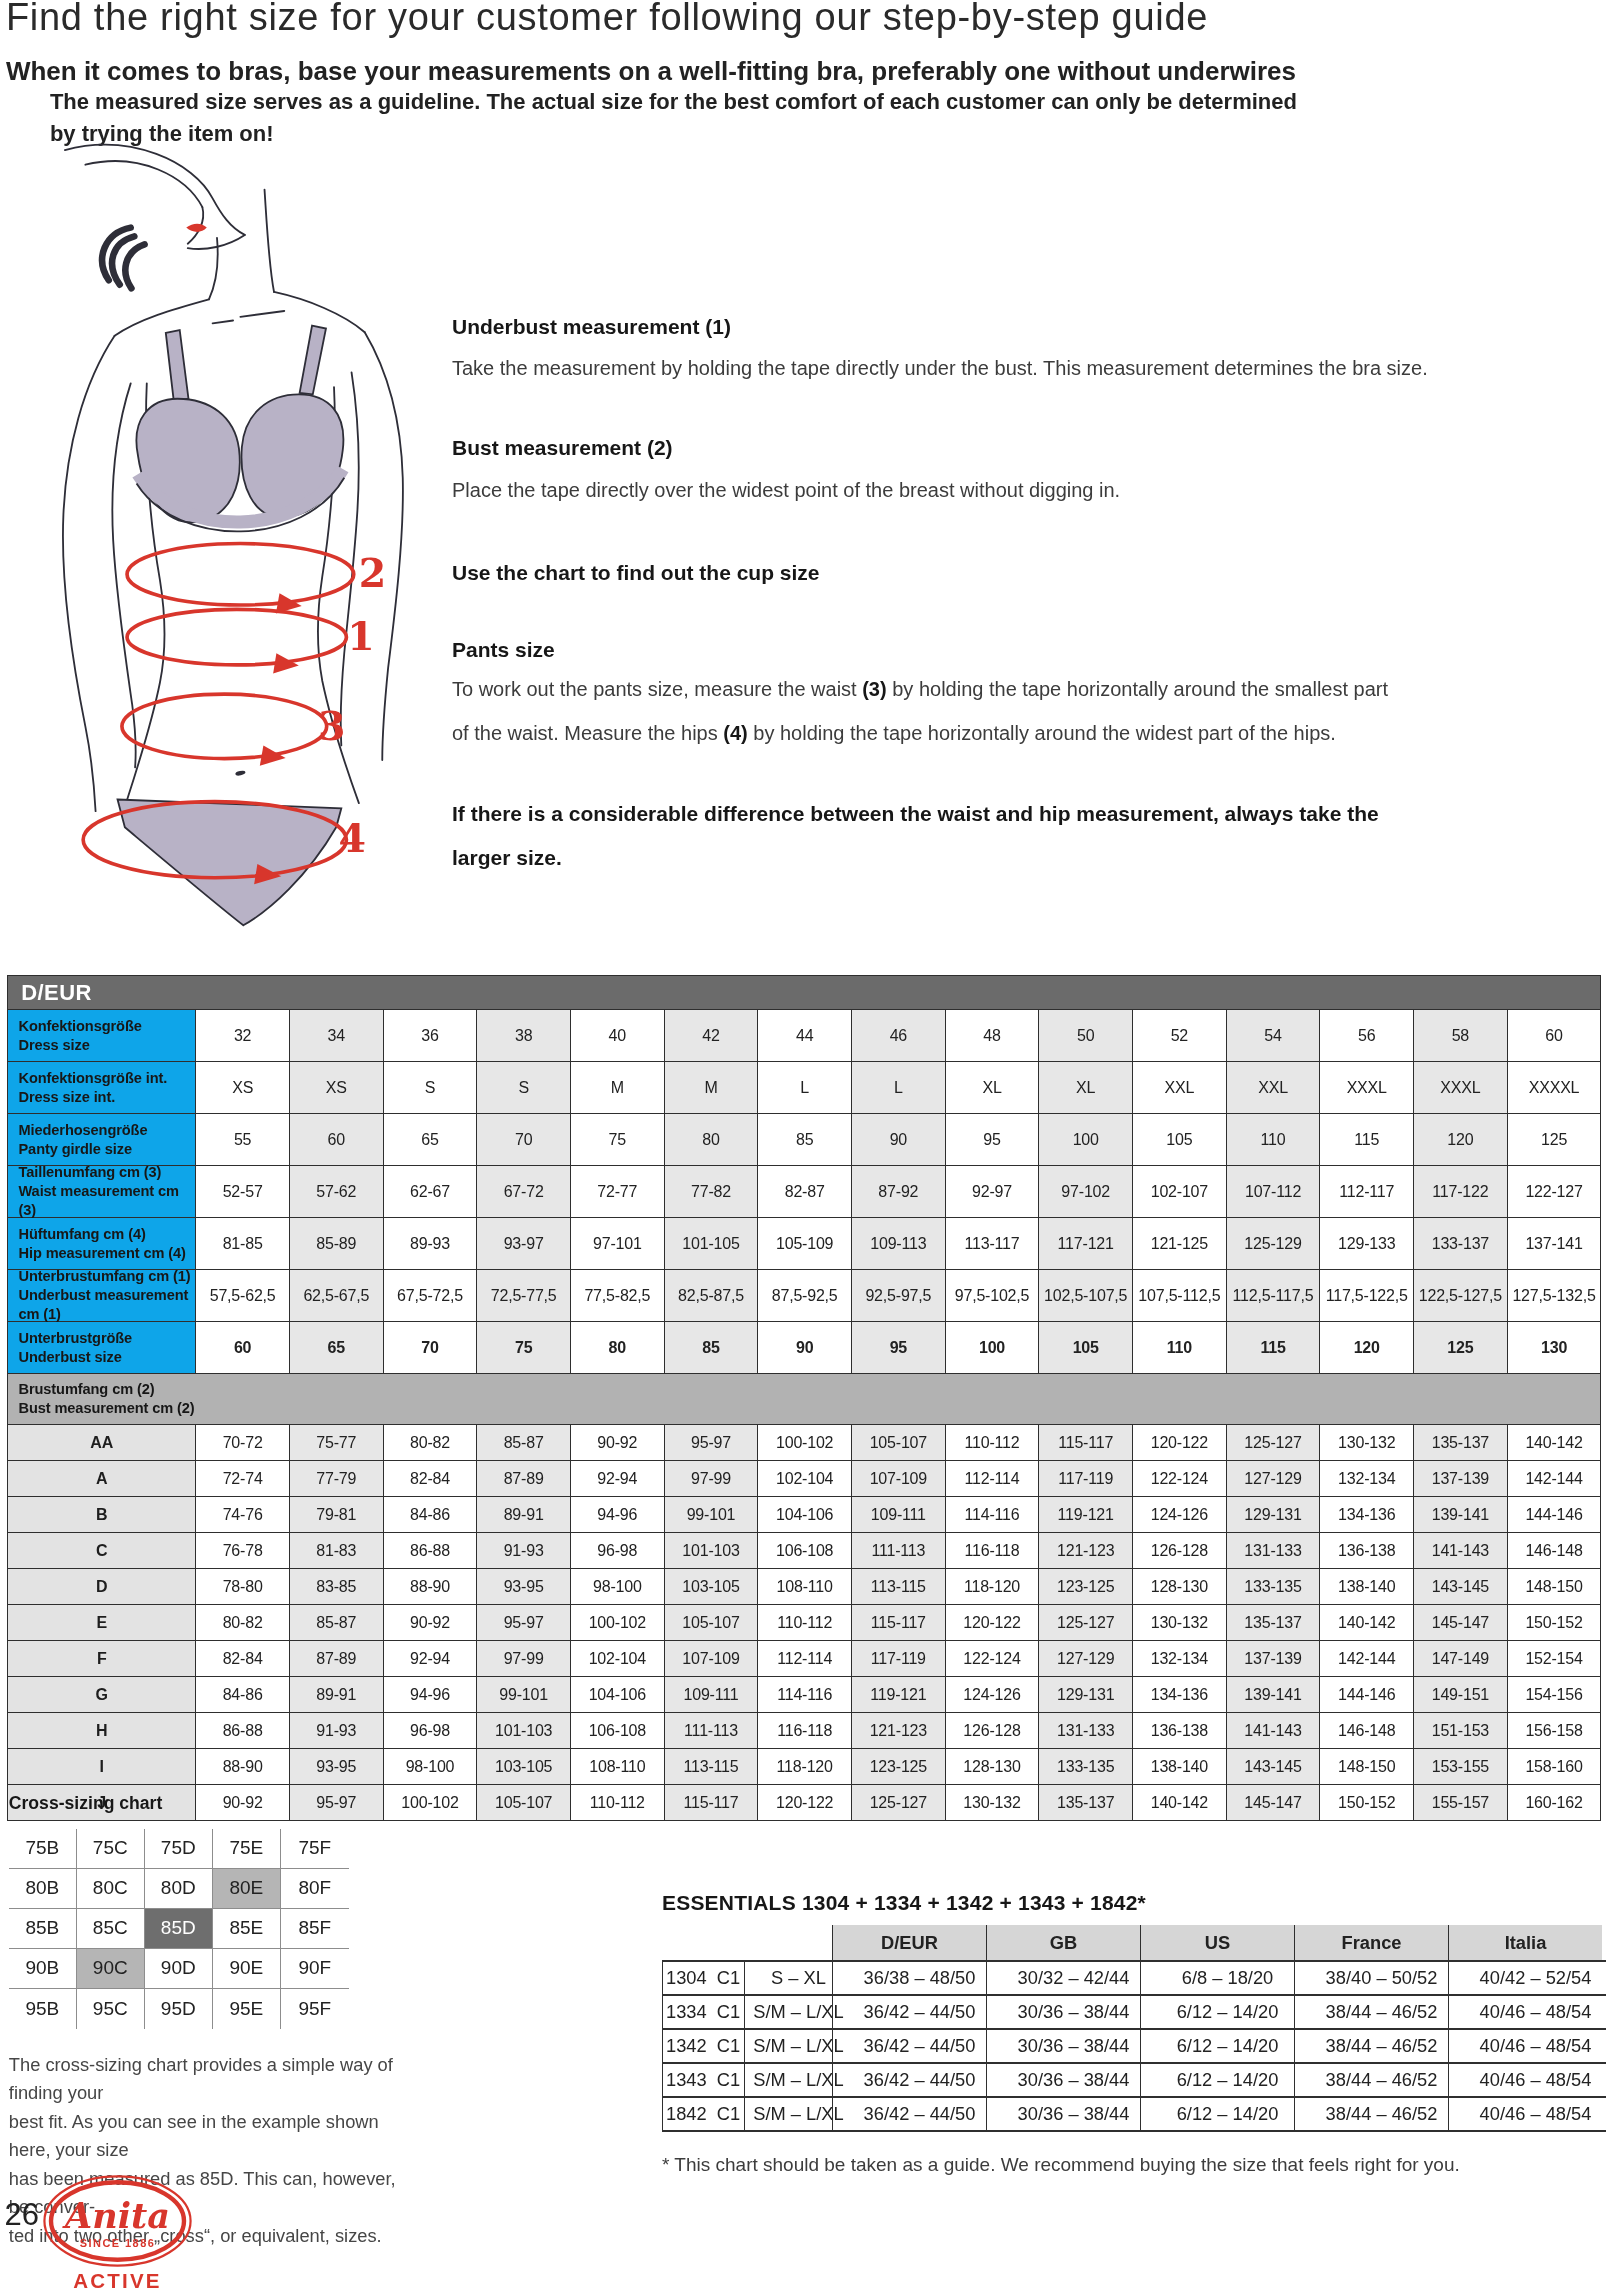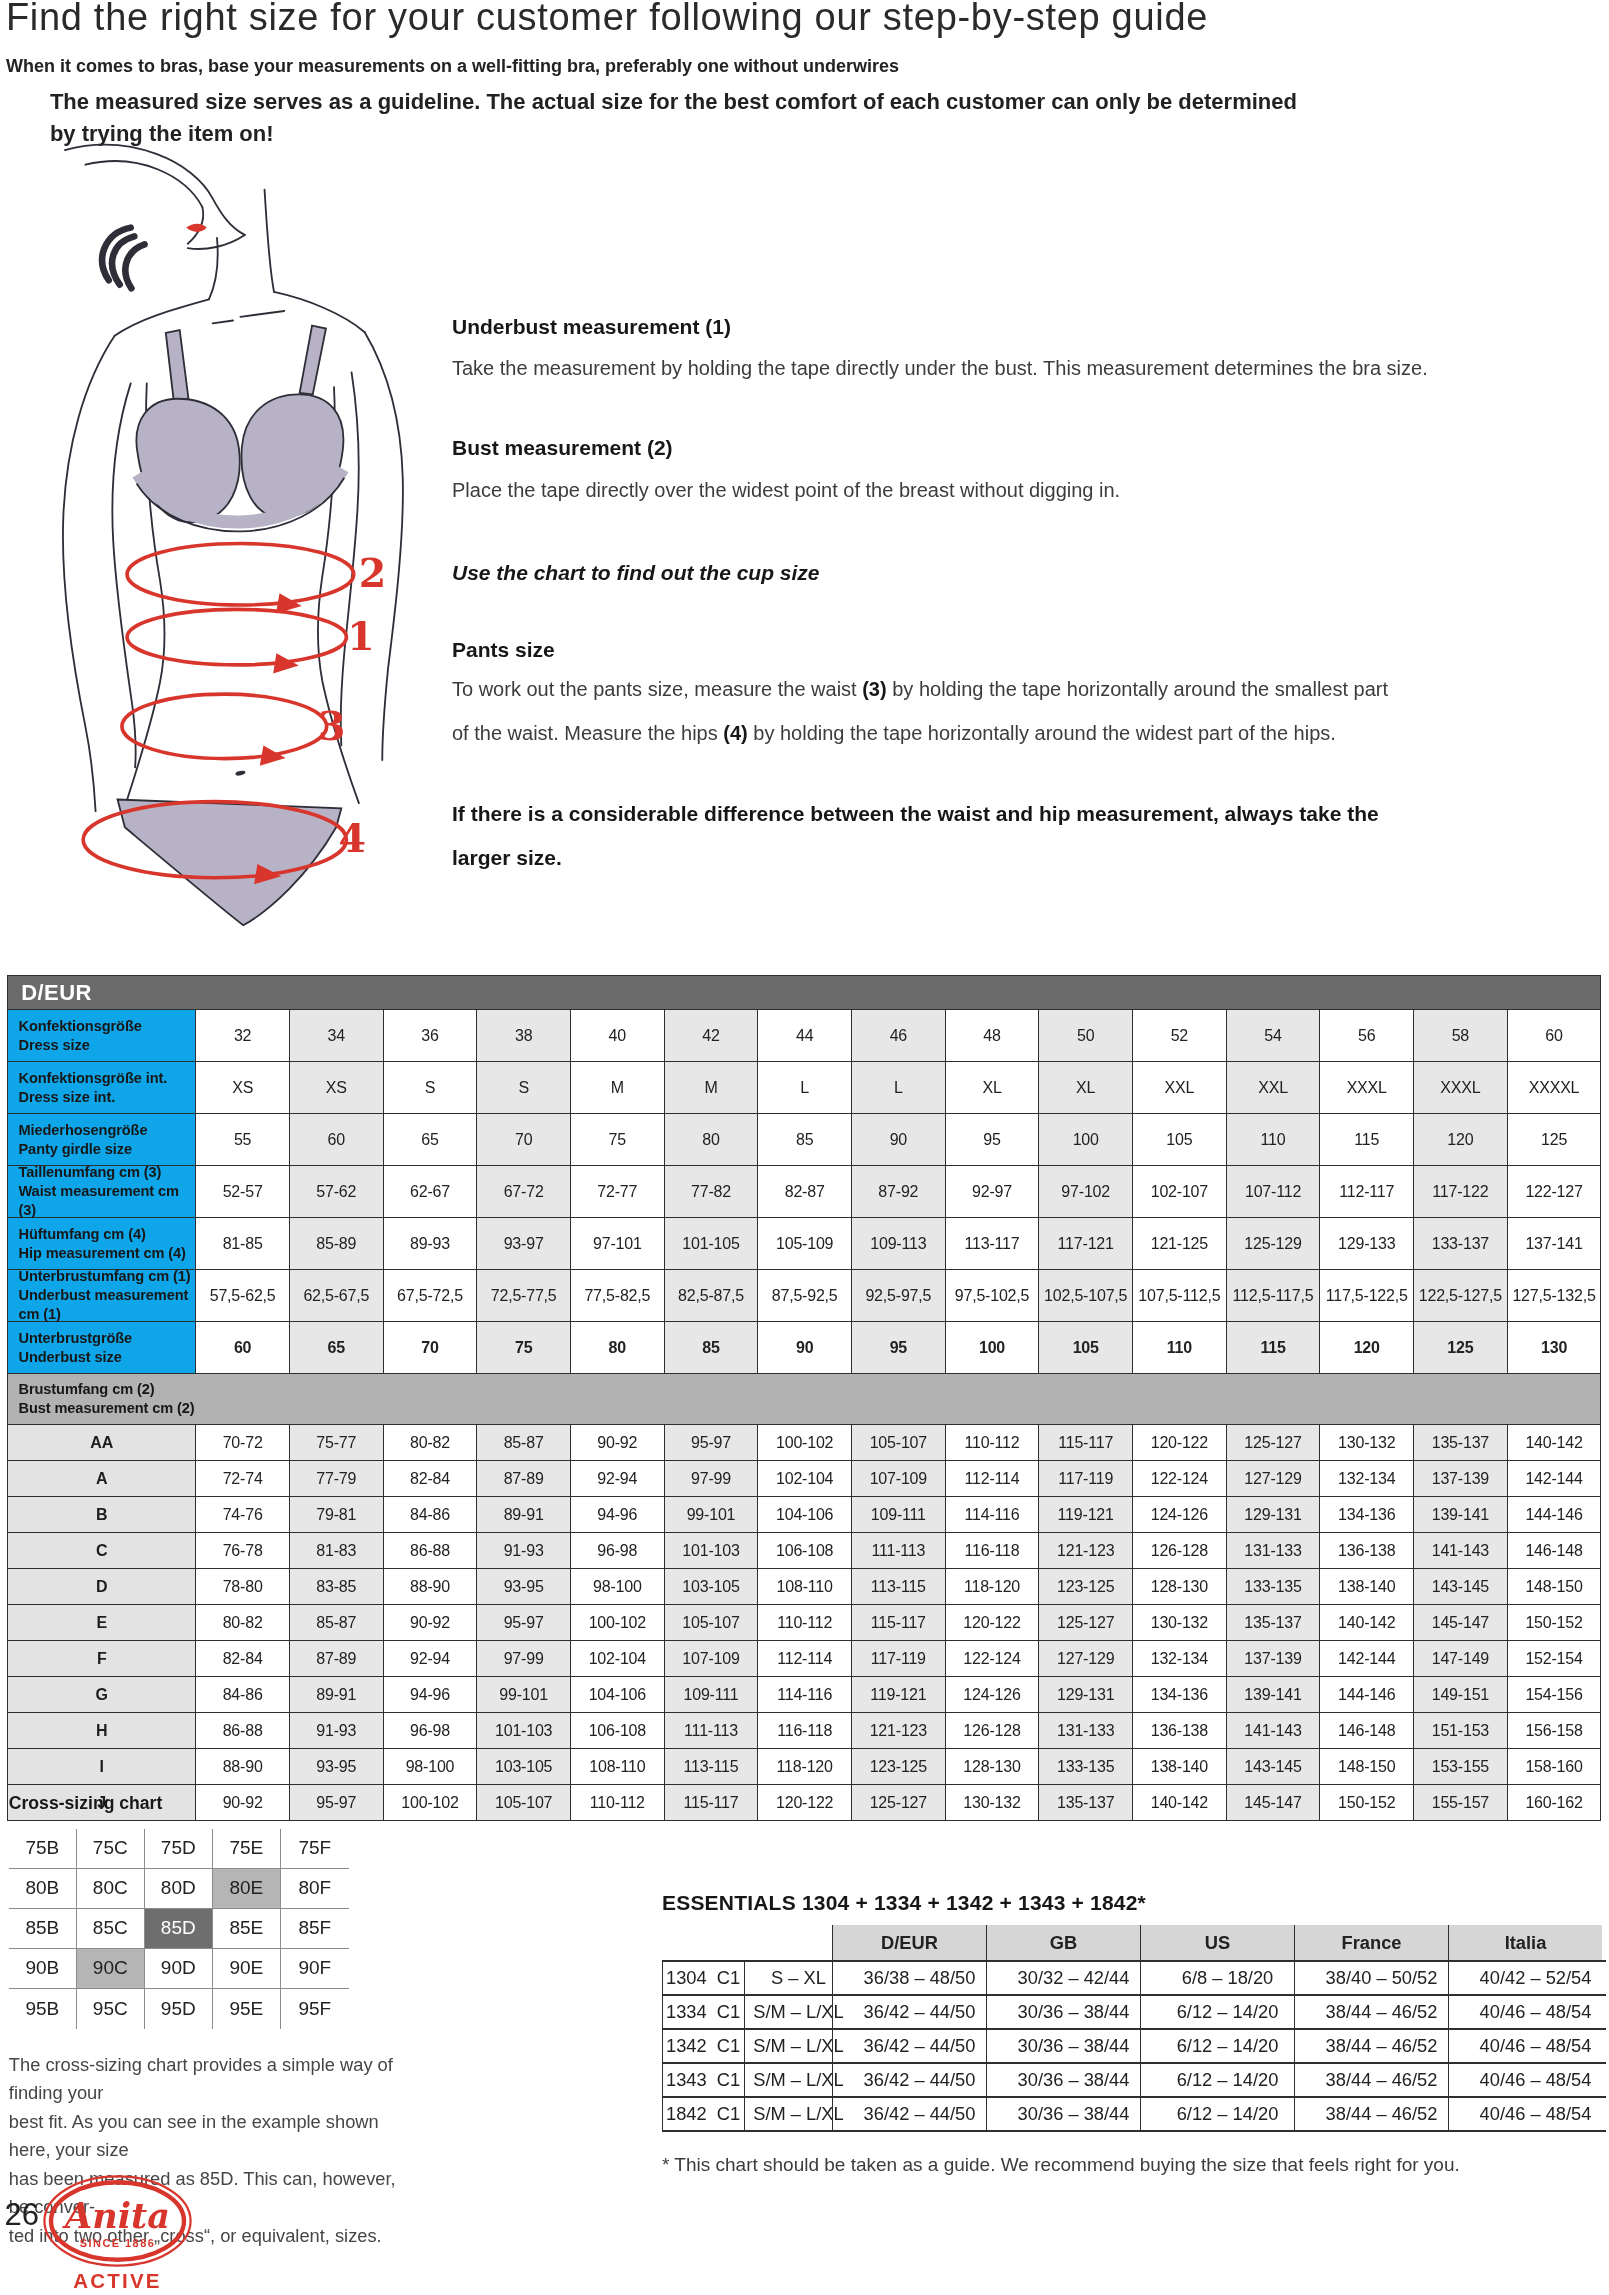--- a/index.html
+++ b/index.html
@@ -2,21 +2,21 @@
 <html style="font-size:11.7px"><head>
 <meta charset="utf-8">
 <style>
   html,body{margin:0;padding:0;background:#ffffff;}
   .page{position:relative;width:1610px;height:2295px;background:#fff;overflow:hidden;
         font-family:"Liberation Sans",sans-serif;color:#1e1e1e;}
 
   
   .page-title{position:absolute;left:5.9px;top:-4.4px;font-size:38px;font-weight:400;
               letter-spacing:0.7px;color:#2a2a2a;white-space:nowrap;}
-  .intro{position:absolute;left:5.9px;font-weight:bold;font-size:18px;color:#222;white-space:nowrap;}
+  .intro{position:absolute;left:5.9px;font-weight:bold;font-size:26px;color:#222;white-space:nowrap;}
   .intro-block{position:absolute;left:5.9px;top:86px;font-weight:bold;font-size:22px;color:#222;line-height:32px;margin-left:44px;}
 
   
   .rt{position:absolute;left:452px;white-space:nowrap;}
   .rt-h{font-weight:bold;font-size:21px;color:#171717;}
   .rt-b{font-size:20px;color:#3c3c3c;}
   .rt-b b{color:#171717;}
   .note{font-weight:bold;font-size:21px;color:#171717;line-height:44px;}
 
   
@@ -148,21 +148,21 @@
       <text x="434" y="972">4</text>
     </g>
   </svg>
 
   <div class="rt rt-h" style="top:315px;">Underbust measurement (1)</div>
   <div class="rt rt-b" style="top:357px;">Take the measurement by holding the tape directly under the bust. This measurement determines the bra size.</div>
 
   <div class="rt rt-h" style="top:436px;">Bust measurement (2)</div>
   <div class="rt rt-b" style="top:479px;">Place the tape directly over the widest point of the breast without digging in.</div>
 
-  <div class="rt rt-h" style="top:561px;font-style:italic;">Use the chart to find out the cup size</div>
+  <div class="rt rt-h" style="top:561px;">Use the chart to find out the cup size</div>
 
   <div class="rt rt-h" style="top:638px;">Pants size</div>
   <div class="rt rt-b" style="top:678px;"><span>To work out the pants size, measure the waist </span><b>(3)</b><span> by holding the tape horizontally around the smallest part</span></div>
   <div class="rt rt-b" style="top:722px;"><span>of the waist. Measure the hips </span><b>(4)</b><span> by holding the tape horizontally around the widest part of the hips.</span></div>
 
   <div class="rt note" style="top:792px;">
     <div>If there is a considerable difference between the waist and hip measurement, always take the</div>
     <div>larger size.</div>
   </div>
 

